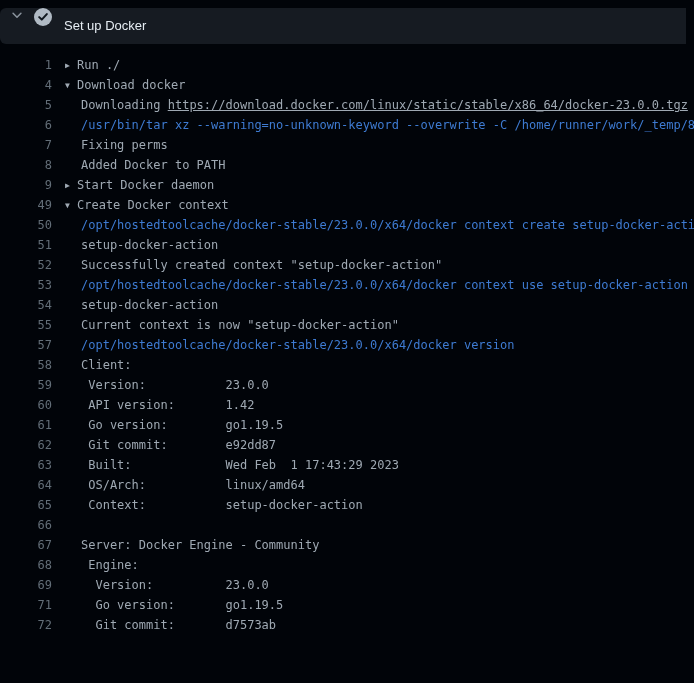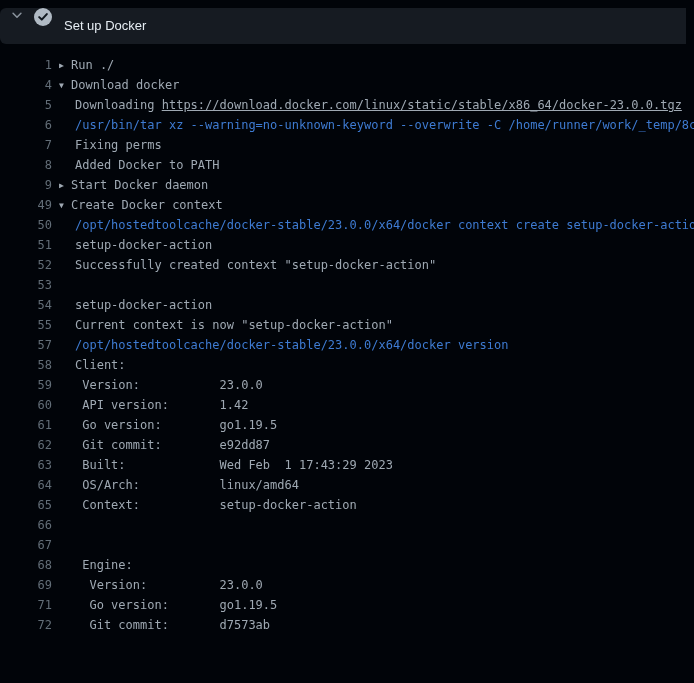--- a/index.html
+++ b/index.html
@@ -30,21 +30,21 @@
     display:flex;height:20px;line-height:20px;
     font-family:"DejaVu Sans Mono","Liberation Mono",monospace;
     font-size:12px;white-space:pre;
   }
   .ln{
     width:52px;flex:none;text-align:right;
     color:var(--line-number,#636e78);
     cursor:pointer;user-select:none;
   }
   .content{
-    margin-left:7px;flex:none;white-space:pre;
+    margin-left:13px;flex:none;white-space:pre;
     color:var(--text,#9fa9b3);
   }
   .content.plain{padding-left:16px;text-align:center;}
   .tg{
     display:inline-block;width:12px;font-size:8px;
     color:var(--text,#9fa9b3);
     position:relative;top:-1px;
     cursor:pointer;
   }
   .cmd{color:var(--command,#3e7bd2);}
@@ -73,31 +73,31 @@
     <div class="row"><span class="ln">4</span><span class="content"><span class="tg">▼</span><span>Download docker</span></span></div>
     <div class="row"><span class="ln">5</span><span class="content plain"><span>Downloading </span><span class="lnk">https://download.docker.com/linux/static/stable/x86_64/docker-23.0.0.tgz</span></span></div>
     <div class="row"><span class="ln">6</span><span class="content plain"><span class="cmd">/usr/bin/tar xz --warning=no-unknown-keyword --overwrite -C /home/runner/work/_temp/8c93</span></span></div>
     <div class="row"><span class="ln">7</span><span class="content plain"><span>Fixing perms</span></span></div>
     <div class="row"><span class="ln">8</span><span class="content plain"><span>Added Docker to PATH</span></span></div>
     <div class="row"><span class="ln">9</span><span class="content"><span class="tg">▶</span><span>Start Docker daemon</span></span></div>
     <div class="row"><span class="ln">49</span><span class="content"><span class="tg">▼</span><span>Create Docker context</span></span></div>
     <div class="row"><span class="ln">50</span><span class="content plain"><span class="cmd">/opt/hostedtoolcache/docker-stable/23.0.0/x64/docker context create setup-docker-action</span></span></div>
     <div class="row"><span class="ln">51</span><span class="content plain"><span>setup-docker-action</span></span></div>
     <div class="row"><span class="ln">52</span><span class="content plain"><span>Successfully created context "setup-docker-action"</span></span></div>
-    <div class="row"><span class="ln">53</span></div>
+    <div class="row"><span class="ln">53</span><span class="content plain"><span class="cmd">/opt/hostedtoolcache/docker-stable/23.0.0/x64/docker context use setup-docker-action</span></span></div>
     <div class="row"><span class="ln">54</span><span class="content plain"><span>setup-docker-action</span></span></div>
     <div class="row"><span class="ln">55</span><span class="content plain"><span>Current context is now "setup-docker-action"</span></span></div>
     <div class="row"><span class="ln">57</span><span class="content plain"><span class="cmd">/opt/hostedtoolcache/docker-stable/23.0.0/x64/docker version</span></span></div>
     <div class="row"><span class="ln">58</span><span class="content plain"><span>Client:</span></span></div>
     <div class="row"><span class="ln">59</span><span class="content plain"><span> Version:           23.0.0</span></span></div>
     <div class="row"><span class="ln">60</span><span class="content plain"><span> API version:       1.42</span></span></div>
     <div class="row"><span class="ln">61</span><span class="content plain"><span> Go version:        go1.19.5</span></span></div>
     <div class="row"><span class="ln">62</span><span class="content plain"><span> Git commit:        e92dd87</span></span></div>
     <div class="row"><span class="ln">63</span><span class="content plain"><span> Built:             Wed Feb  1 17:43:29 2023</span></span></div>
     <div class="row"><span class="ln">64</span><span class="content plain"><span> OS/Arch:           linux/amd64</span></span></div>
     <div class="row"><span class="ln">65</span><span class="content plain"><span> Context:           setup-docker-action</span></span></div>
     <div class="row"><span class="ln">66</span><span class="content plain"></span></div>
-    <div class="row"><span class="ln">67</span></div>
+    <div class="row"><span class="ln">67</span><span class="content plain"><span>Server: Docker Engine - Community</span></span></div>
     <div class="row"><span class="ln">68</span><span class="content plain"><span> Engine:</span></span></div>
     <div class="row"><span class="ln">69</span><span class="content plain"><span>  Version:          23.0.0</span></span></div>
     <div class="row"><span class="ln">71</span><span class="content plain"><span>  Go version:       go1.19.5</span></span></div>
     <div class="row"><span class="ln">72</span><span class="content plain"><span>  Git commit:       d7573ab</span></span></div>
   </div>
 
 </body></html>

